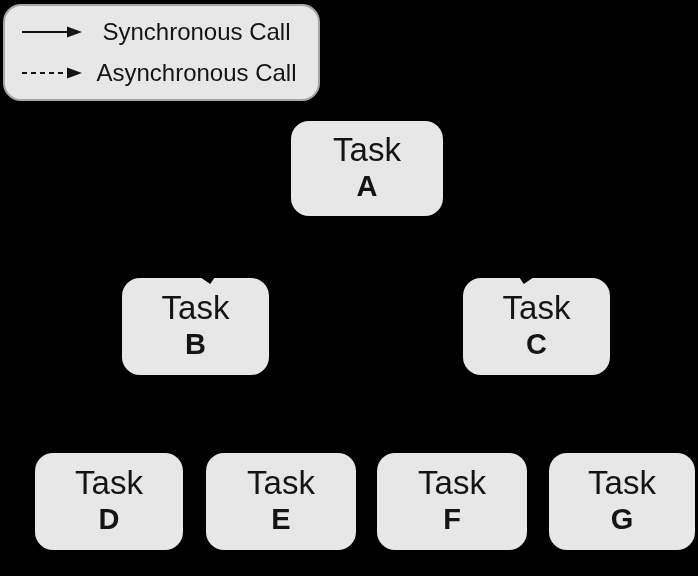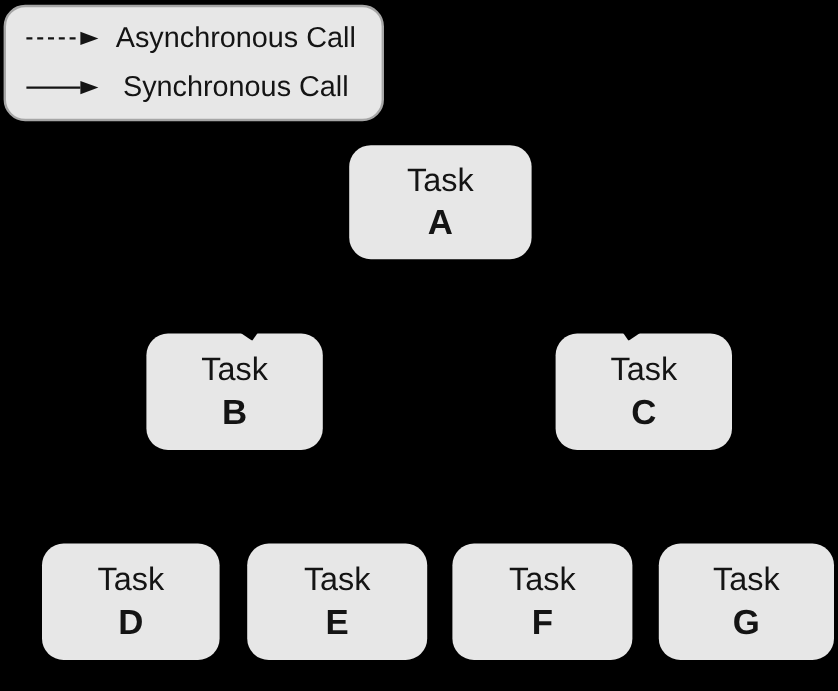--- a/index.html
+++ b/index.html
@@ -56,21 +56,21 @@
     position: absolute;
     background: #e7e7e7;
     border-radius: 18px;
     display: flex;
     flex-direction: column;
     align-items: center;
     justify-content: center;
     color: #141414;
   }
   .node .word {
-    font-size: 27px;
+    font-size: 33px;
     line-height: 34px;
   }
   .node .letter {
     font-size: 29px;
     line-height: 38px;
     font-weight: 700;
   }
   .node-a { left: 291px; top: 121px; width: 152px; height: 95px; }
   .node-b { left: 122px; top: 278px; width: 147px; height: 97px; }
   .node-c { left: 463px; top: 278px; width: 147px; height: 97px; }
@@ -100,34 +100,34 @@
 </style>
 </head>
 <body>
 
 <div class="canvas">
 
   <div class="legend">
     <div class="legend-row">
       <span class="arrow-cell">
         <svg width="62" height="14" viewBox="0 0 62 14">
+          <line x1="1" y1="7" x2="46" y2="7" stroke="#141414" stroke-width="2"></line>
+          <polygon points="46,1.5 61,7 46,12.5" fill="#141414"></polygon>
+        </svg>
+      </span>
+      <span class="legend-label">Synchronous Call</span>
+    </div>
+    <div class="legend-row">
+      <span class="arrow-cell">
+        <svg width="62" height="14" viewBox="0 0 62 14">
           <line x1="1" y1="7" x2="46" y2="7" stroke="#141414" stroke-width="2" stroke-dasharray="5,4"></line>
           <polygon points="46,1.5 61,7 46,12.5" fill="#141414"></polygon>
         </svg>
       </span>
       <span class="legend-label">Asynchronous Call</span>
-    </div>
-    <div class="legend-row">
-      <span class="arrow-cell">
-        <svg width="62" height="14" viewBox="0 0 62 14">
-          <line x1="1" y1="7" x2="46" y2="7" stroke="#141414" stroke-width="2"></line>
-          <polygon points="46,1.5 61,7 46,12.5" fill="#141414"></polygon>
-        </svg>
-      </span>
-      <span class="legend-label">Synchronous Call</span>
     </div>
   </div>
 
   <div class="node node-a">
     <span class="word">Task</span>
     <span class="letter">A</span>
   </div>
   <div class="node node-b">
     <span class="word">Task</span>
     <span class="letter">B</span>

